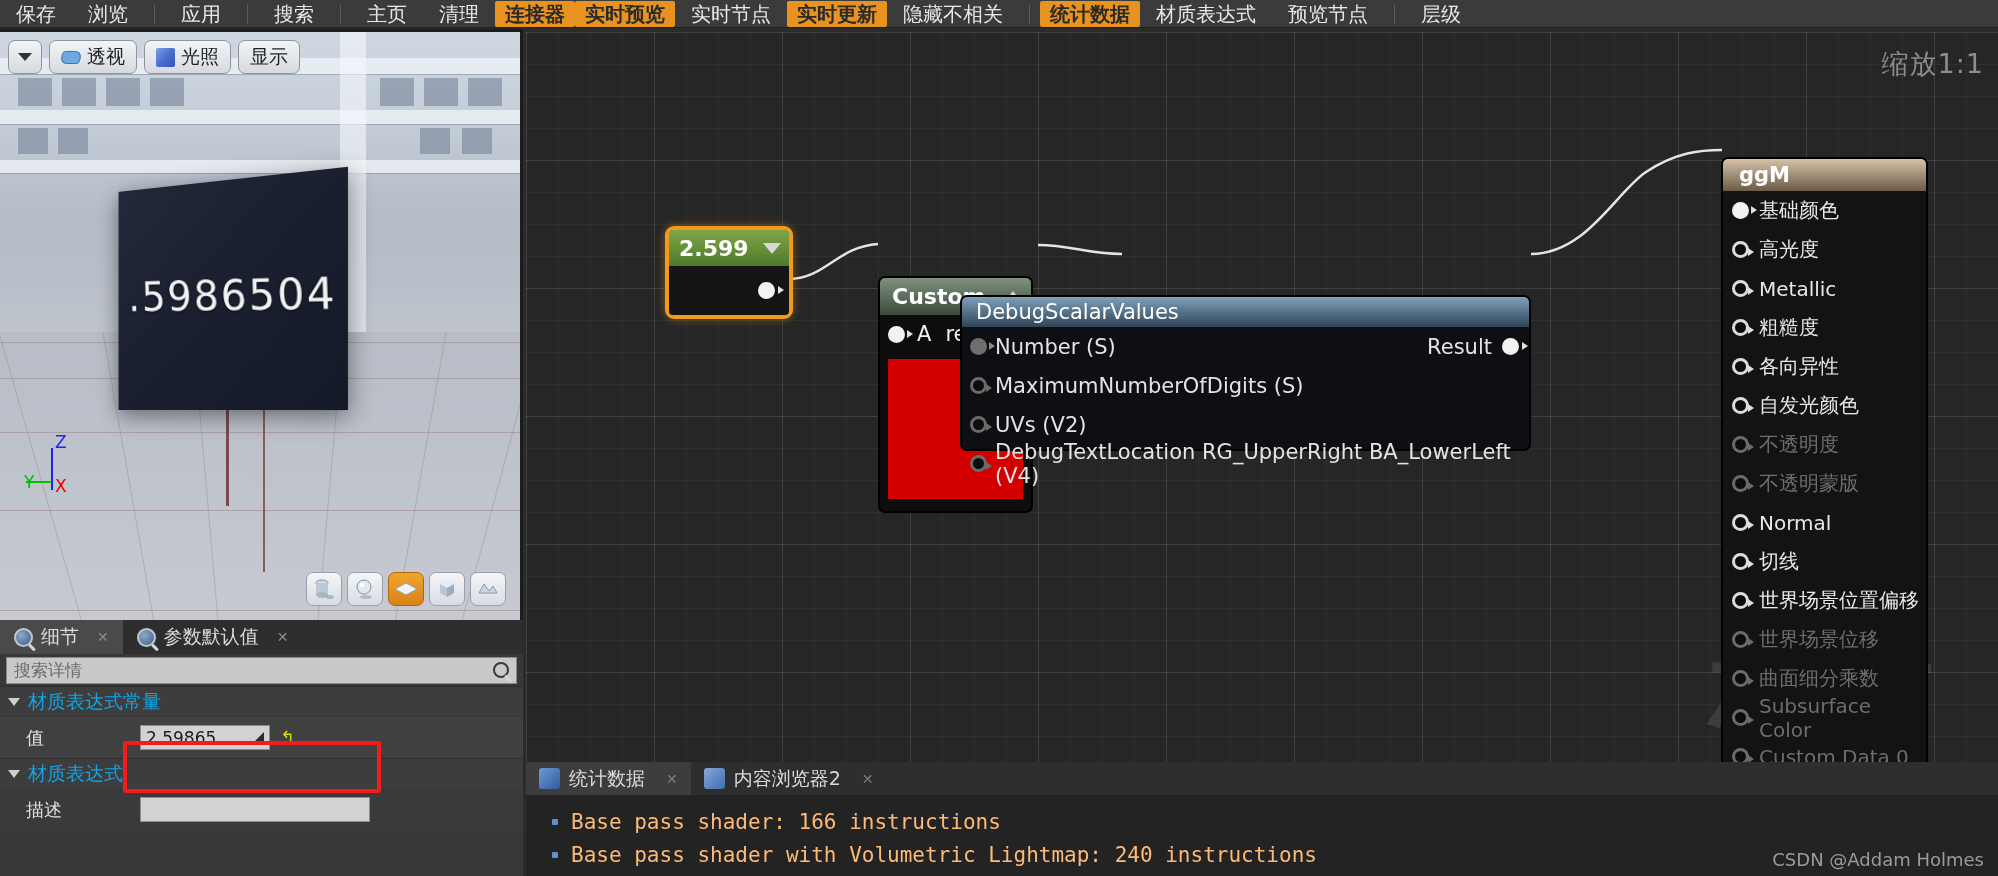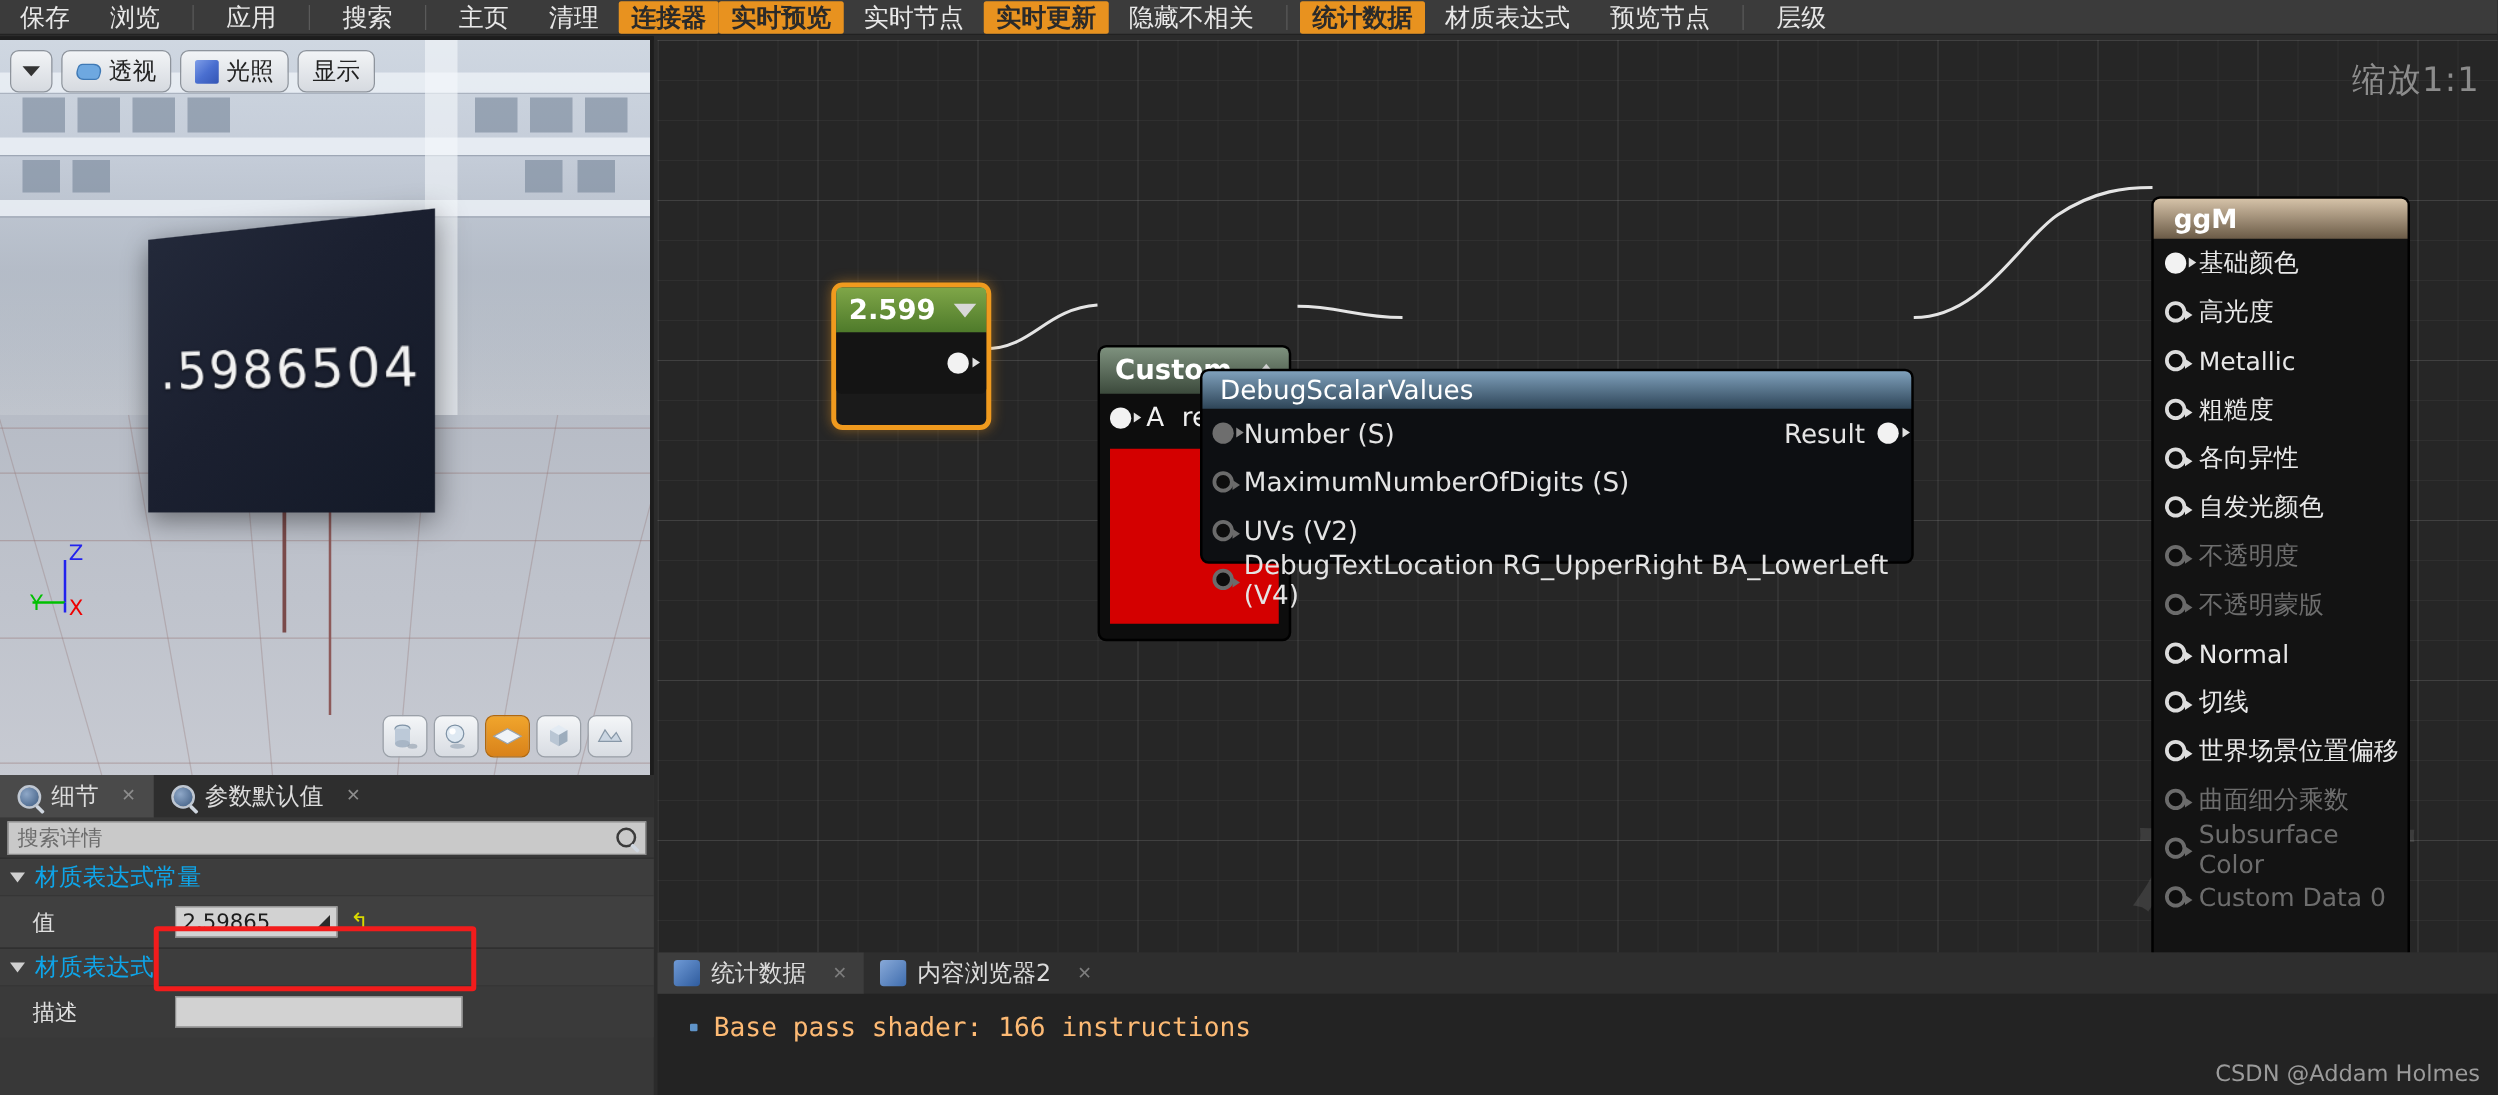--- a/index.html
+++ b/index.html
@@ -165,21 +165,21 @@
   #watermark {
     position: absolute; right: 60px; top: 588px; color: rgba(255,255,255,.10);
     font-size: 110px; font-family: "DejaVu Sans", sans-serif; font-weight: bold;
     letter-spacing: 4px; pointer-events: none;
   }
 
   .node { position: absolute; border-radius: 6px; margin-top: 15px; }
 
   
   #node-const {
-    left: 139px; top: 179px; width: 128px; height: 118px;
+    left: 139px; top: 179px; width: 128px; height: 93px;
     background: #1a1a1a; border: 4px solid #f09a1e; border-radius: 9px;
     box-shadow: 0 0 10px rgba(240,154,30,.45);
   }
   #node-const .hdr {
     height: 36px; background: linear-gradient(180deg,#7fa648 0%, #4e7a2a 100%);
     display: flex; align-items: center; justify-content: space-between;
     padding: 0 8px 0 10px; border-radius: 4px 4px 0 0;
   }
   #node-const .hdr span { color: #fff; font-size: 22px; font-weight: bold; font-family: "DejaVu Sans", sans-serif; }
   .tri-down-w { width: 0; height: 0; border-left: 9px solid transparent; border-right: 9px solid transparent; border-top: 11px solid #d8d8d8; }
@@ -557,20 +557,24 @@
         <div class="mat-row">
           <span class="pin hollow"></span>
           <span class="lbl">切线</span>
         </div>
         <div class="mat-row">
           <span class="pin hollow"></span>
           <span class="lbl">世界场景位置偏移</span>
         </div>
         <div class="mat-row dim">
           <span class="pin hollow dim"></span>
+          <span class="lbl">世界场景位移</span>
+        </div>
+        <div class="mat-row dim">
+          <span class="pin hollow dim"></span>
           <span class="lbl">曲面细分乘数</span>
         </div>
         <div class="mat-row dim">
           <span class="pin hollow dim"></span>
           <span class="lbl">Subsurface Color</span>
         </div>
         <div class="mat-row dim">
           <span class="pin hollow dim"></span>
           <span class="lbl">Custom Data 0</span>
         </div>
@@ -590,15 +594,19 @@
       <span class="st-ico2"></span>
       <span>内容浏览器2</span>
       <span class="x">✕</span>
     </div>
   </div>
   <div id="stats-body">
     <div class="stat-line">
       <span class="bullet"></span>
       <span>Base pass shader: 166 instructions</span>
     </div>
+    <div class="stat-line">
+      <span class="bullet"></span>
+      <span>Base pass shader with Volumetric Lightmap: 240 instructions</span>
+    </div>
   </div>
   <div id="credit">CSDN @Addam Holmes</div>
 </div>
 
 </body></html>

